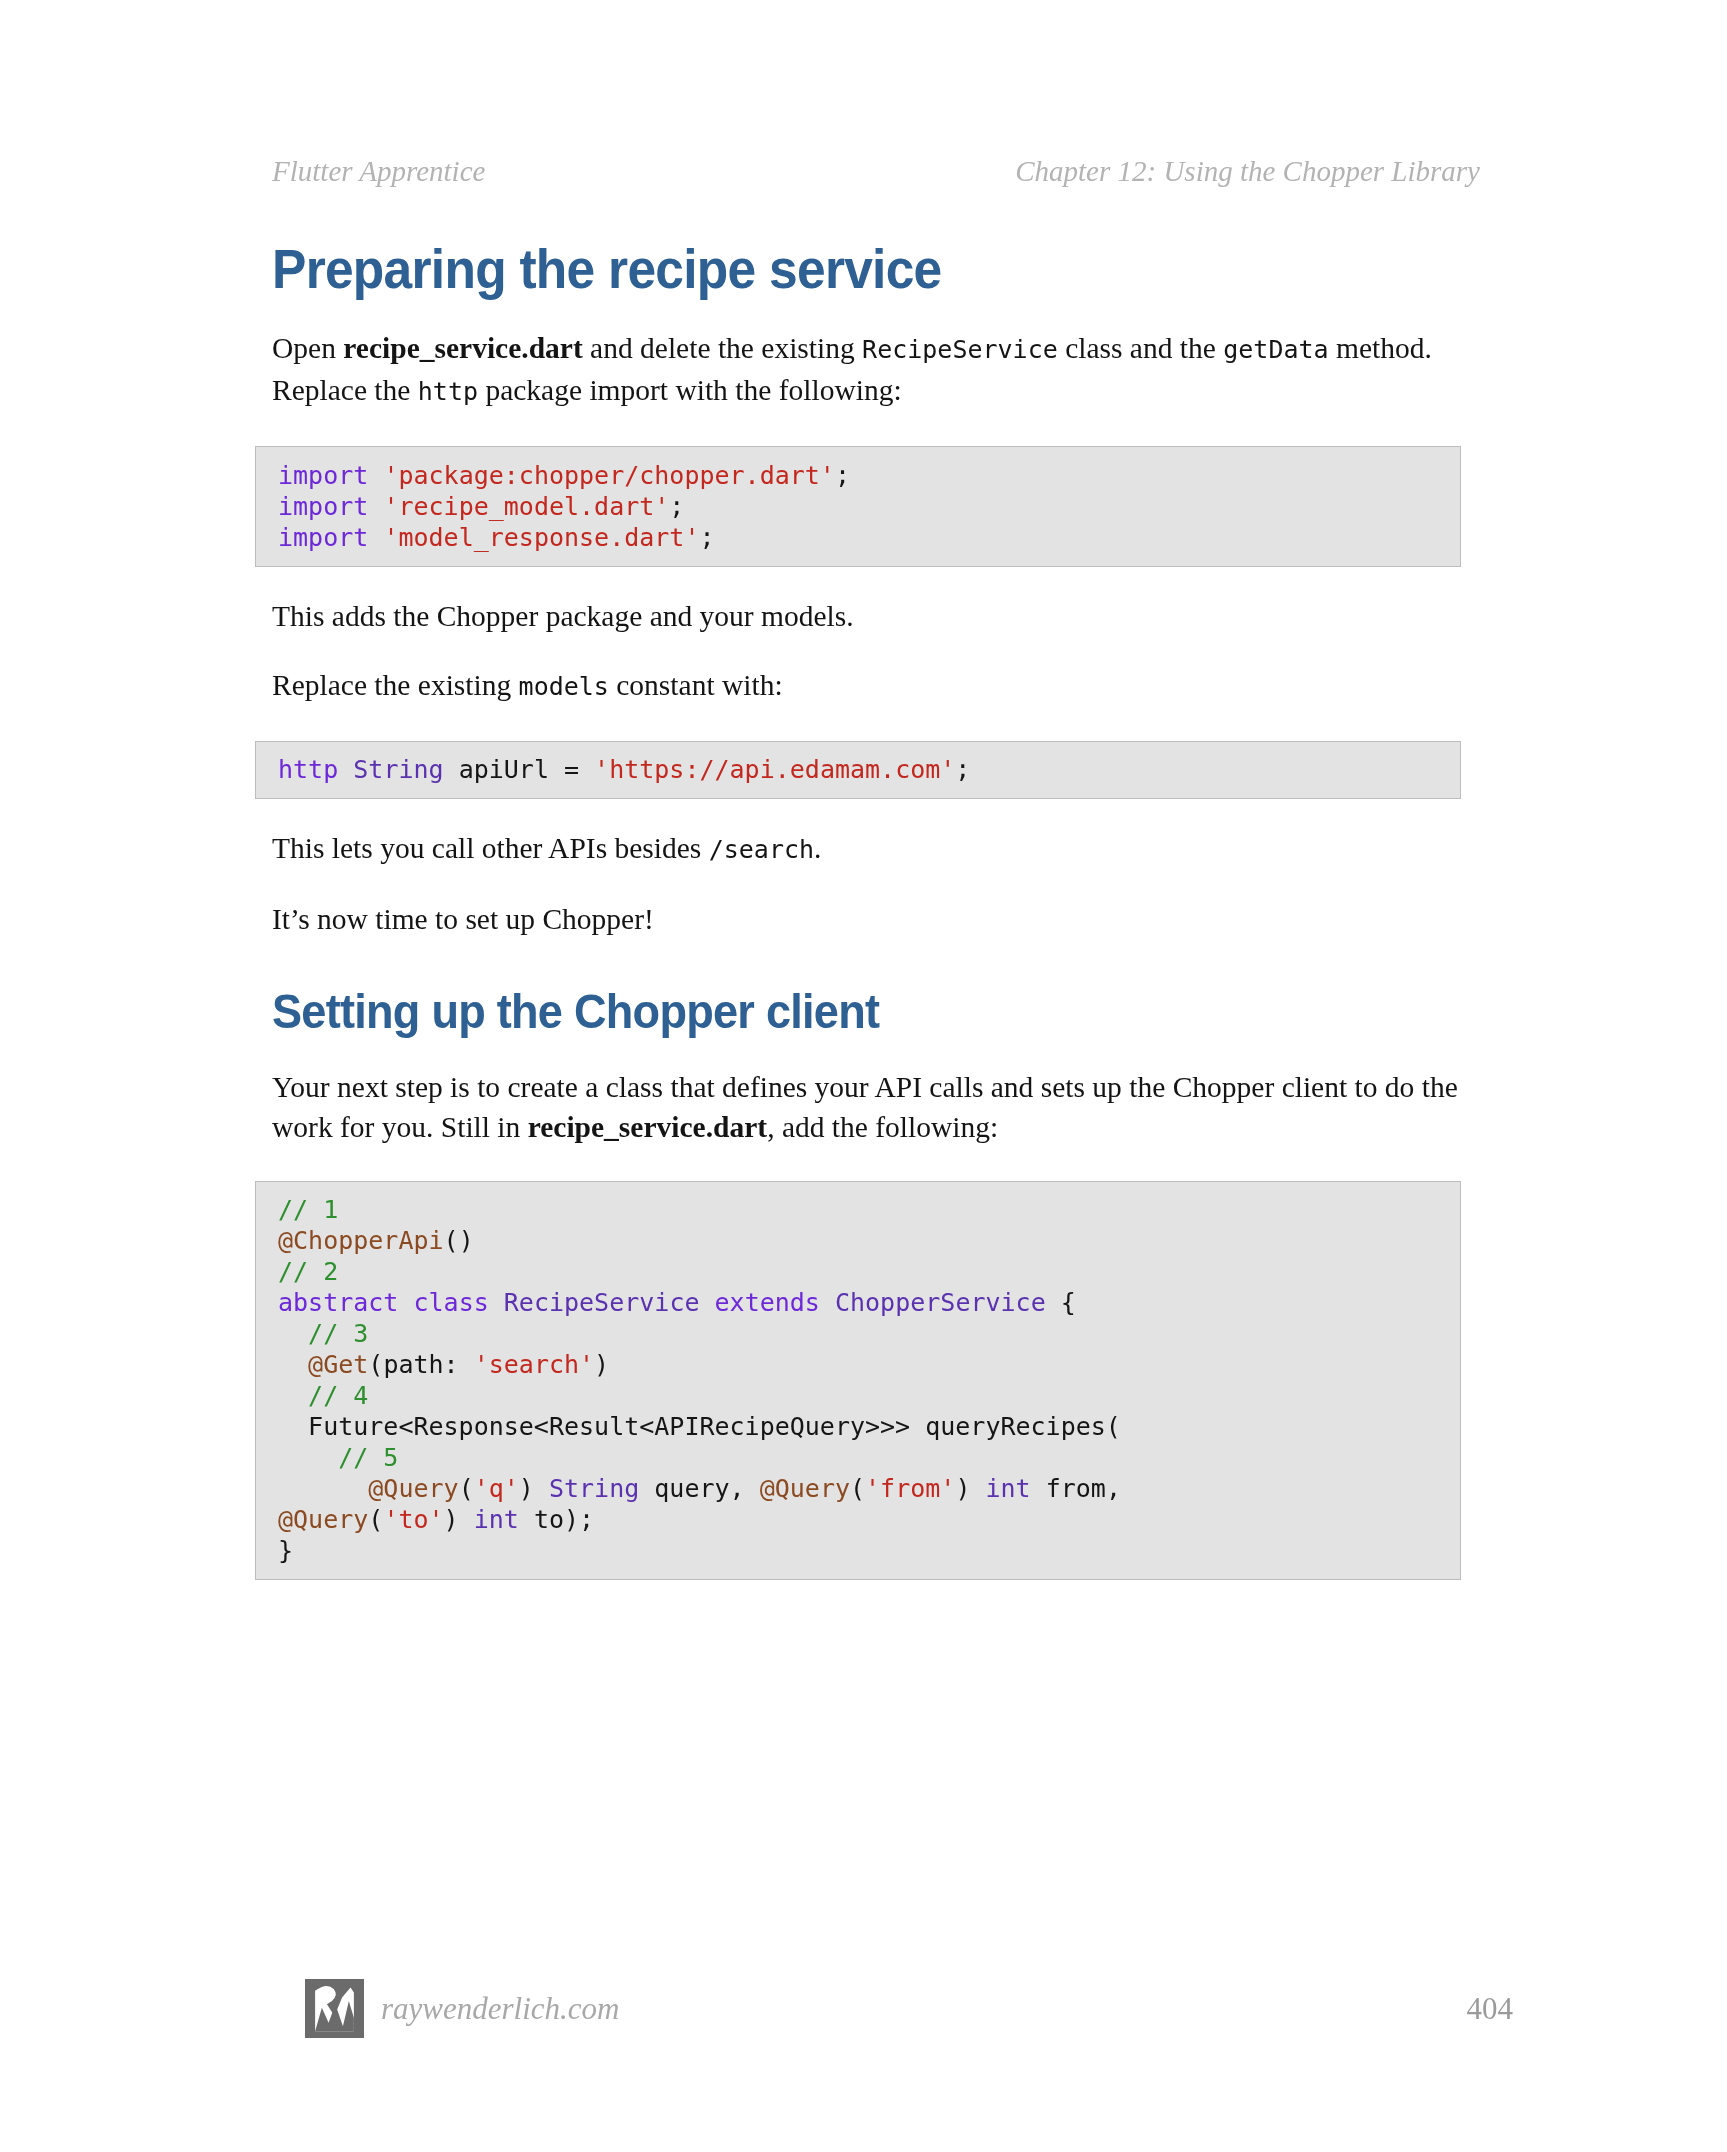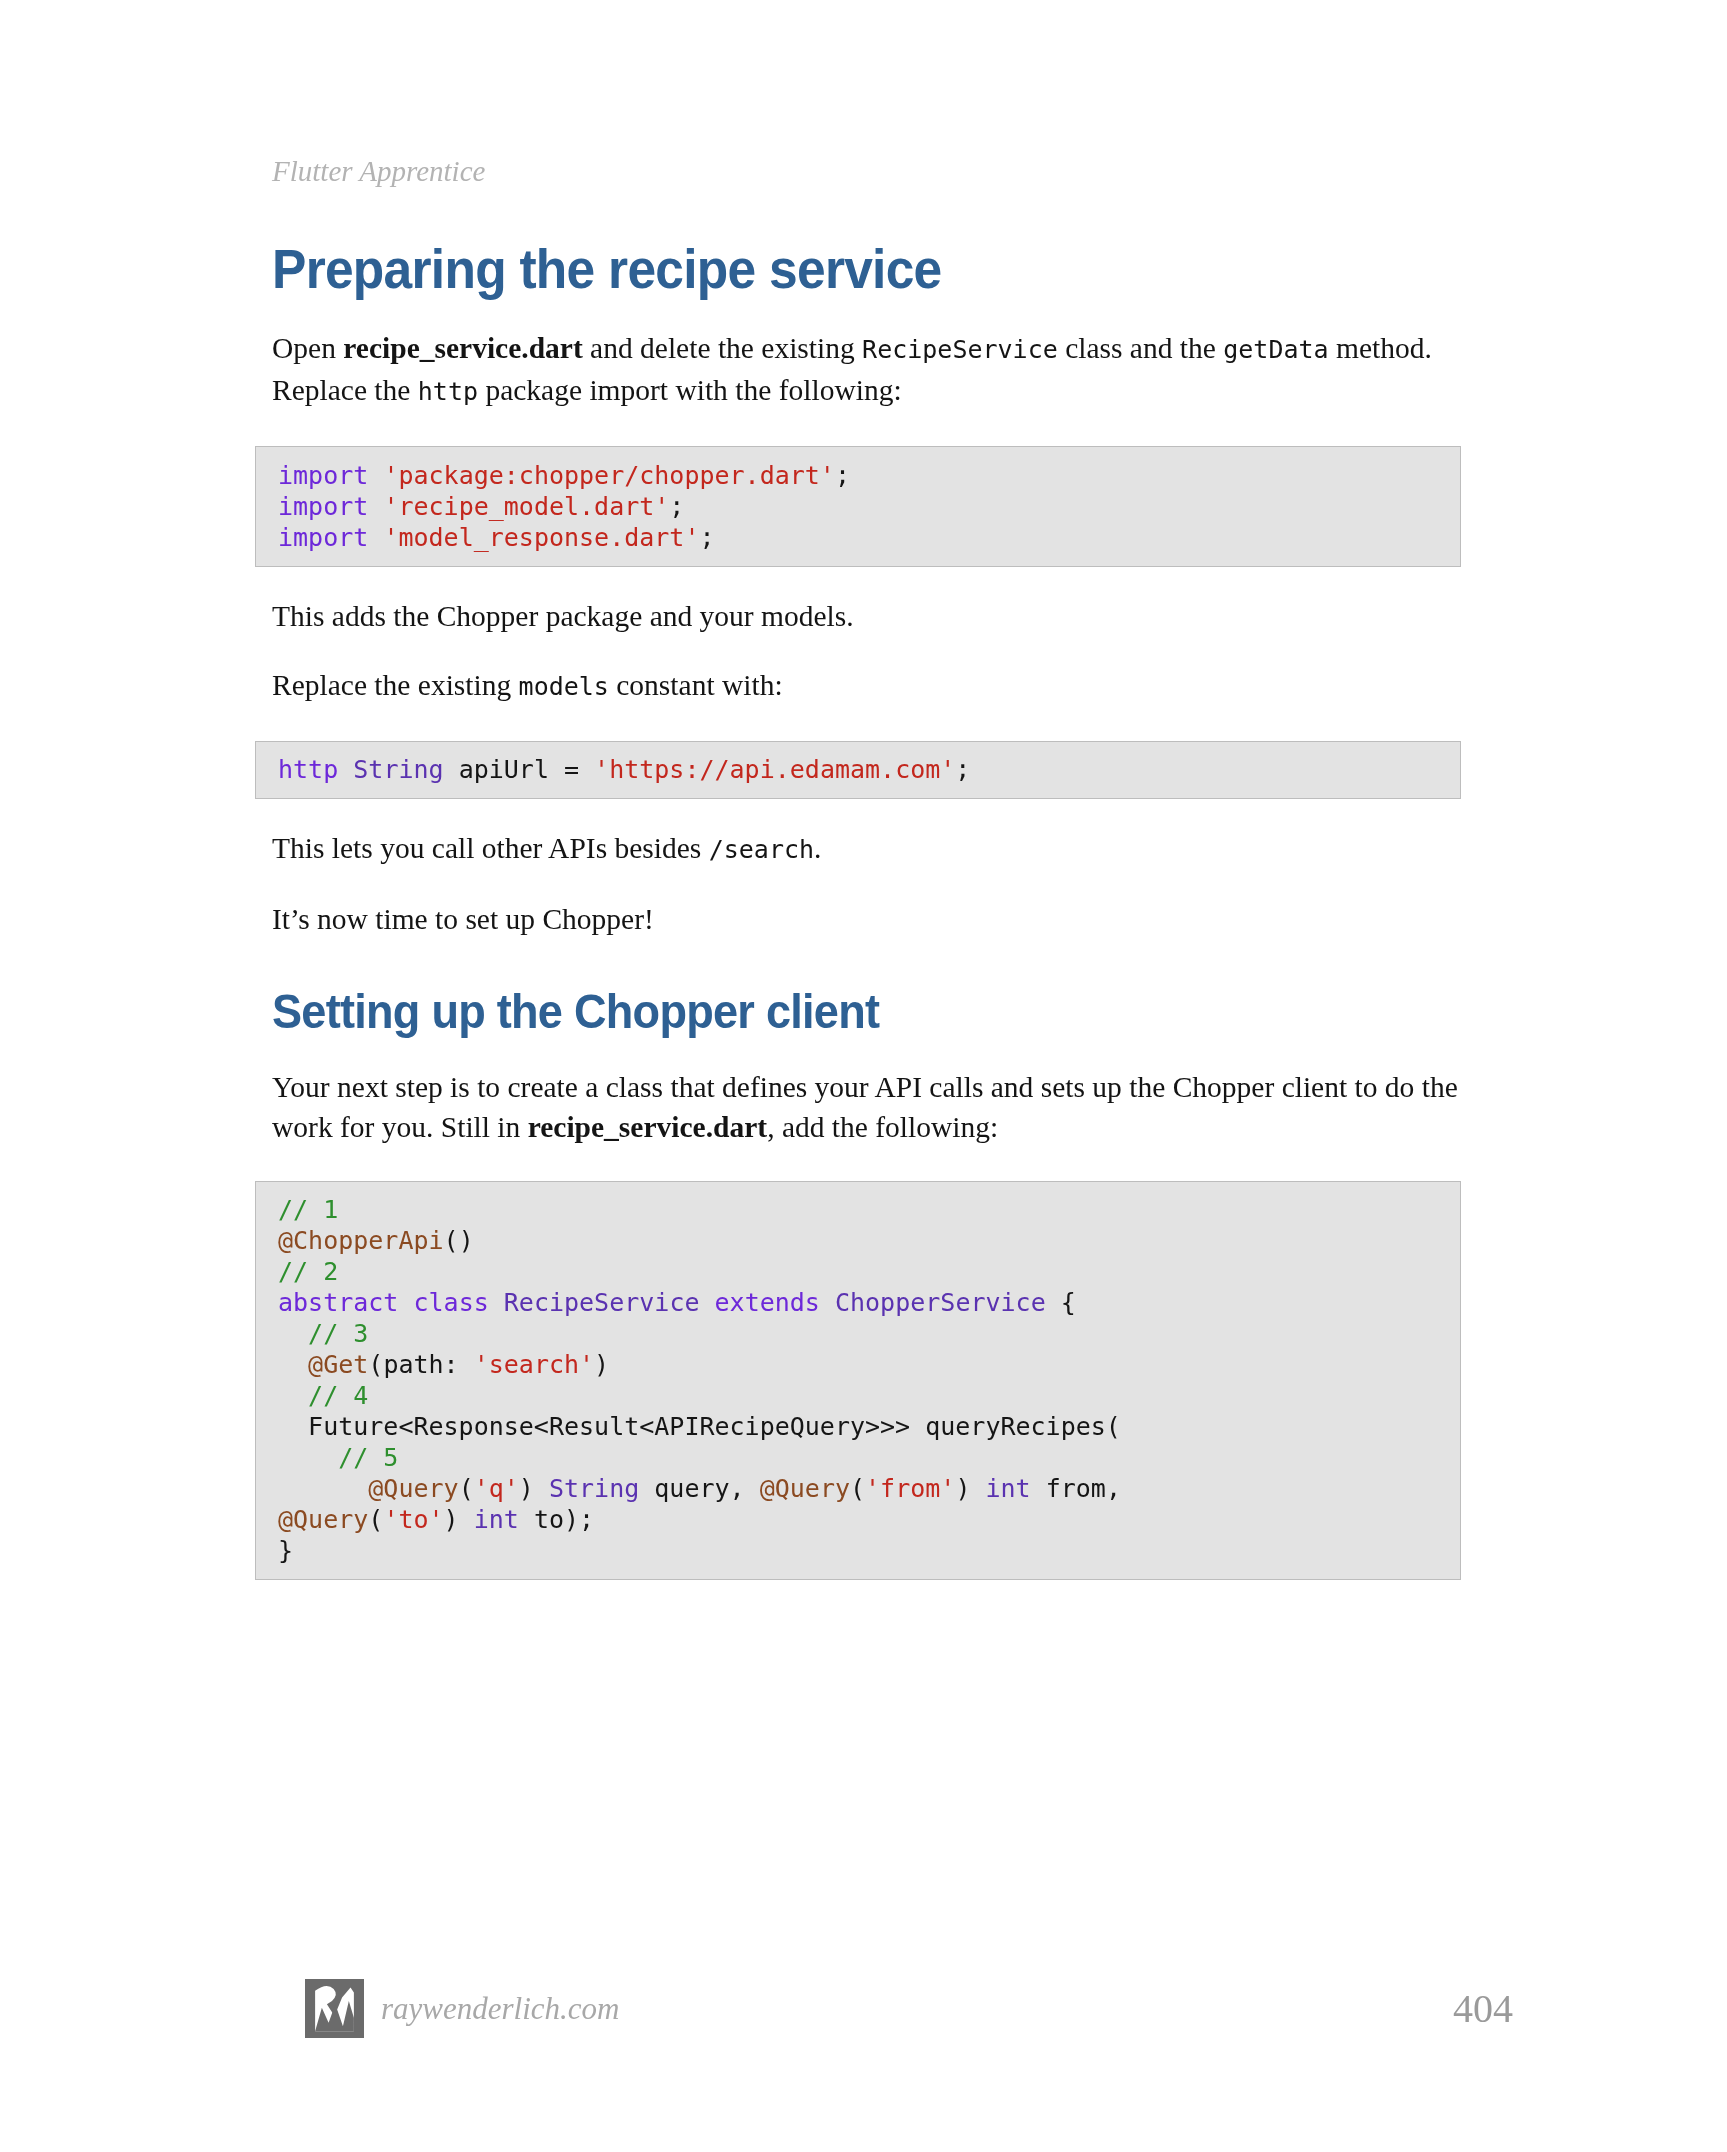--- a/index.html
+++ b/index.html
@@ -47,29 +47,30 @@
   .tok-com { color:#2e8f2e; }
 
   .footer {
     position:absolute; left:272px; top:1979px; width:1208px;
     display:flex; align-items:center;padding-left:33px;
   }
   .logo { width:59px; height:59px; flex:0 0 auto; }
   .site {
     margin-left:17px; font-style:italic; font-size:31px; color:#a8a8a8;
   }
-  .pagenum { margin-left:auto; font-size:40px; color:#9a9a9a; }
+  .pagenum { margin-left:auto; font-size:31px; color:#9a9a9a; }
 </style>
 </head>
 <body>
 
 <div class="content">
 
   <div class="hdr">
     <span>Flutter Apprentice</span>
+    <span>Chapter 12: Using the Chopper Library</span>
   </div>
 
   <h1>Preparing the recipe service</h1>
 
   <p><span class="seg-n">Open </span><span class="seg-b">recipe_service.dart</span><span class="seg-n"> and delete the existing </span><span class="seg-c">RecipeService</span><span class="seg-n"> class and the </span><span class="seg-c">getData</span><span class="seg-n"> method. Replace the </span><span class="seg-c">http</span><span class="seg-n"> package import with the following:</span></p>
 
   <div class="codeblock"><div class="cl"><span class="tok-kw">import</span><span class="tok-pln"> </span><span class="tok-str">'package:chopper/chopper.dart'</span><span class="tok-pln">;</span></div><div class="cl"><span class="tok-kw">import</span><span class="tok-pln"> </span><span class="tok-str">'recipe_model.dart'</span><span class="tok-pln">;</span></div><div class="cl"><span class="tok-kw">import</span><span class="tok-pln"> </span><span class="tok-str">'model_response.dart'</span><span class="tok-pln">;</span></div></div>
 
   <p><span class="seg-n">This adds the Chopper package and your models.</span></p>
 

